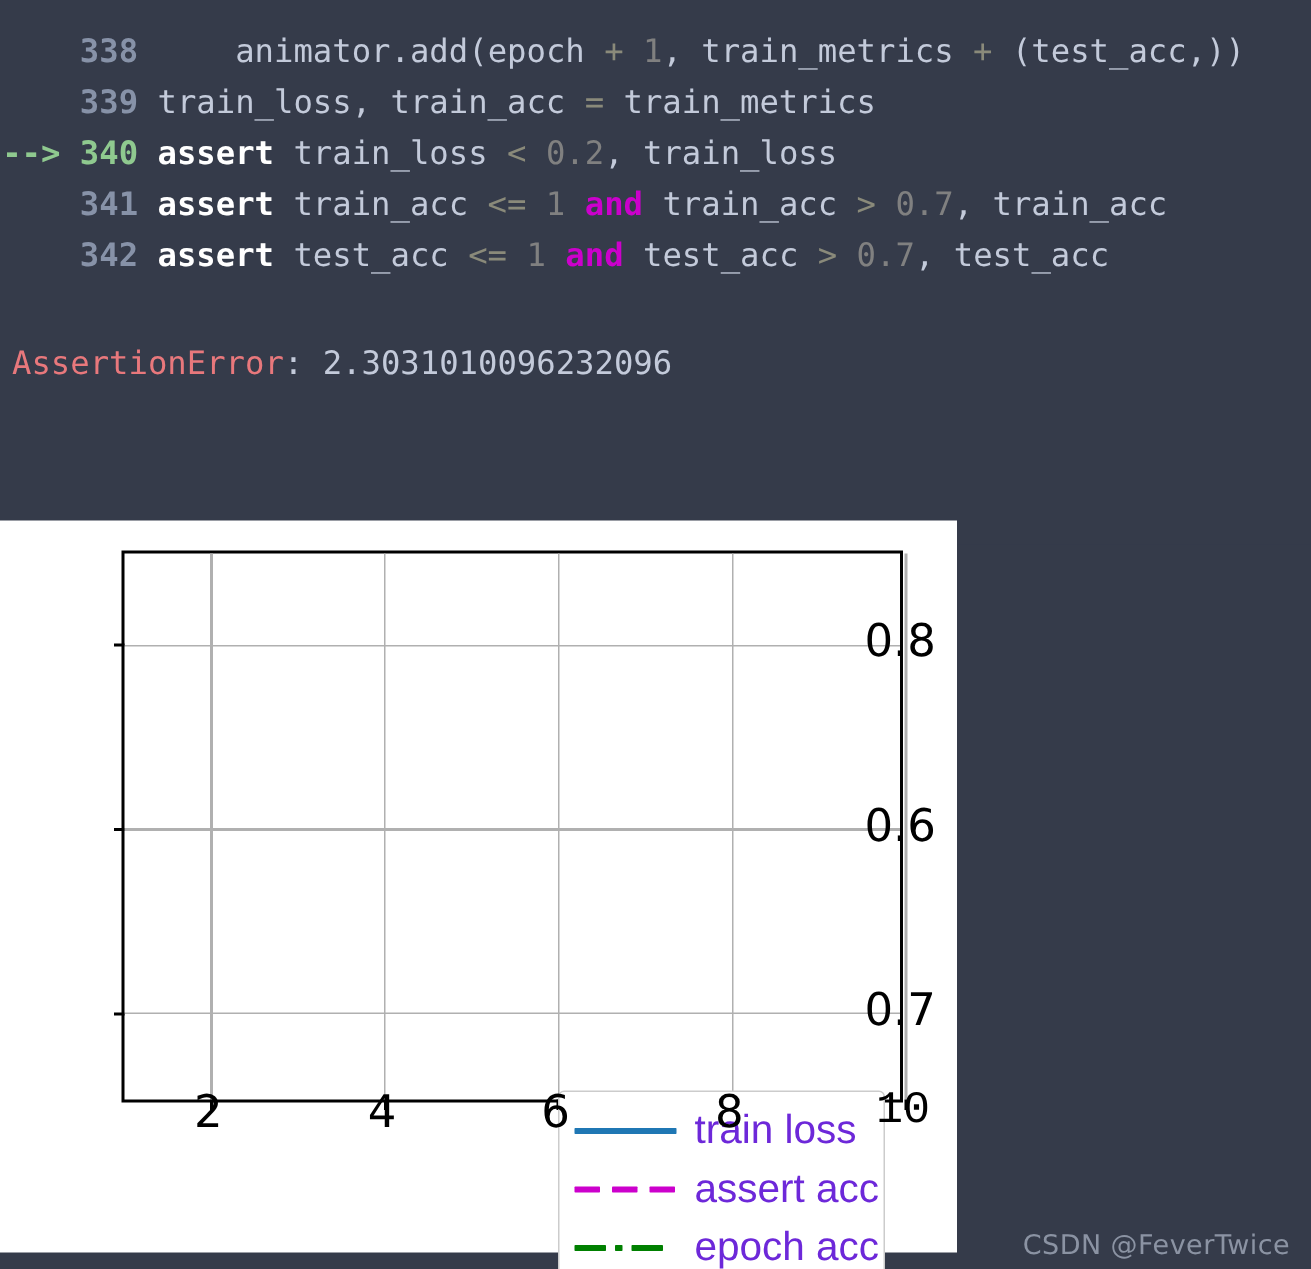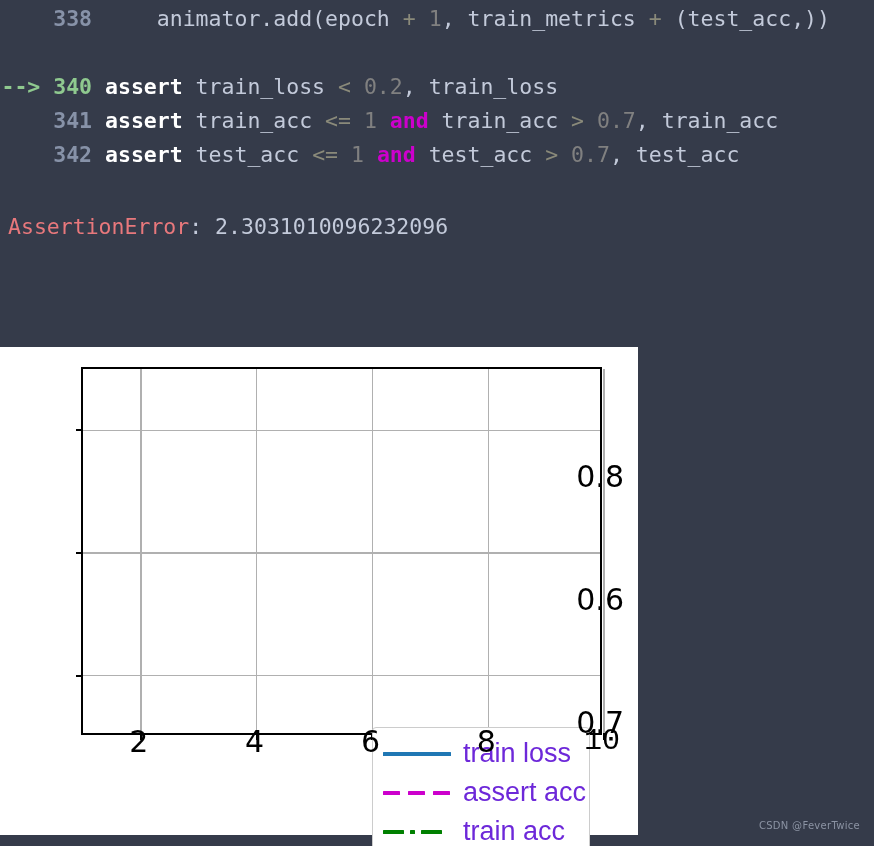--- a/index.html
+++ b/index.html
@@ -11,21 +11,21 @@
     width: 874px;
     height: 846px;
     position: relative;
     overflow: hidden;
     font-family: "DejaVu Sans", sans-serif;
   }
 
   
   #console {
     position: absolute;
-    left: 0; top: 0;
+    left: 0; top: 16px;
     width: 874px;
     height: 347px;
     background: #353b4a;
     overflow: hidden;
   }
   .code-line {
     position: absolute;
     left: 0;
     white-space: pre;
     font-family: "DejaVu Sans Mono", monospace;
@@ -116,21 +116,20 @@
     font-family: "DejaVu Sans", sans-serif;
   }
   .yticklabel {
     position: absolute;
     right: 14px;
     transform: translateY(-50%);
     font-size: 30px;
     color: #000;
     font-family: "DejaVu Sans", sans-serif;
     white-space: nowrap;
-    margin-top: 48px;
   }
   
   #legend {
     position: absolute;
     left: 372px;
     top: 380px;
     width: 218px;
     height: 127px;
     background: #ffffff;
     border: 1.3px solid #cccccc;
@@ -162,31 +161,32 @@
     color: #6d28d9;
     line-height: 1;
     font-family: Liberation Sans, sans-serif;
     white-space: nowrap;
     text-align: center;
   }
   #watermark {
     position: absolute;
     right: 14px;
     top: 820px;
-    font-size: 10px;
+    font-size: 18px;
     color: #8b93a3;
     font-family: "DejaVu Sans", sans-serif;
     letter-spacing: 0.3px;
   }
 </style>
 </head>
 <body>
 
 <div id="console">
     <div class="code-line" style="top: 2px;"><span class="gutter">338 </span><span class="tok-plain">    animator</span><span class="tok-punct">.</span><span class="tok-plain">add</span><span class="tok-punct">(</span><span class="tok-plain">epoch </span><span class="tok-op">+</span><span class="tok-plain"> </span><span class="tok-num">1</span><span class="tok-plain">, train_metrics </span><span class="tok-op">+</span><span class="tok-plain"> (test_acc,))</span></div>
+    <div class="code-line" style="top: 36px;"><span class="gutter">339 </span><span class="tok-plain">train_loss, train_acc </span><span class="tok-op">=</span><span class="tok-plain"> train_metrics</span></div>
     <div class="code-line" style="top: 70px;"><span class="gutter current">--&gt; 340 </span><span class="tok-kw">assert</span><span class="tok-plain"> train_loss </span><span class="tok-op">&lt;</span><span class="tok-plain"> </span><span class="tok-num">0.2</span><span class="tok-plain">, train_loss</span></div>
     <div class="code-line" style="top: 104px;"><span class="gutter">341 </span><span class="tok-kw">assert</span><span class="tok-plain"> train_acc </span><span class="tok-op">&lt;=</span><span class="tok-plain"> </span><span class="tok-num">1</span><span class="tok-plain"> </span><span class="tok-kw2">and</span><span class="tok-plain"> train_acc </span><span class="tok-op">&gt;</span><span class="tok-plain"> </span><span class="tok-num">0.7</span><span class="tok-plain">, train_acc</span></div>
     <div class="code-line" style="top: 138px;"><span class="gutter">342 </span><span class="tok-kw">assert</span><span class="tok-plain"> test_acc </span><span class="tok-op">&lt;=</span><span class="tok-plain"> </span><span class="tok-num">1</span><span class="tok-plain"> </span><span class="tok-kw2">and</span><span class="tok-plain"> test_acc </span><span class="tok-op">&gt;</span><span class="tok-plain"> </span><span class="tok-num">0.7</span><span class="tok-plain">, test_acc</span></div>
     <div class="err-line" style="top: 210px;"><span class="err-name">AssertionError</span><span class="err-rest">: 2.3031010096232096</span></div>
   </div>
 
 <div id="figure">
   <div id="axes">
       <div class="gridline-v" style="left: 57.1889px;"></div>
       <div class="tick-v" style="left: 56.7889px;"></div>
@@ -219,21 +219,21 @@
           <div class="seg" style="left: 50px; width: 17px; background: rgb(204, 0, 204);"></div>
         </div>
         <div class="legend-label">assert acc</div>
       </div>
       <div class="legend-row">
         <div class="legend-swatch">
           <div class="seg" style="left: 0px; width: 21px; background: rgb(0, 128, 0);"></div>
           <div class="seg" style="left: 27px; width: 5px; background: rgb(0, 128, 0);"></div>
           <div class="seg" style="left: 38px; width: 21px; background: rgb(0, 128, 0);"></div>
         </div>
-        <div class="legend-label">train acc</div>
+        <div class="legend-label">epoch acc</div>
       </div>
     </div>
 
 <div class="xticklabel" style="left: 138.889px;">2</div>
     <div class="xticklabel" style="left: 254.667px;">4</div>
     <div class="xticklabel" style="left: 370.444px;">6</div>
     <div class="xticklabel" style="left: 486.222px;">8</div>
     <div class="xticklabel" style="left: 602px; font-family: Liberation Mono, monospace;">10</div>
     <div class="yticklabel" style="top: 81.3333px;">0.8</div>
     <div class="yticklabel" style="top: 204px;">0.6</div>

